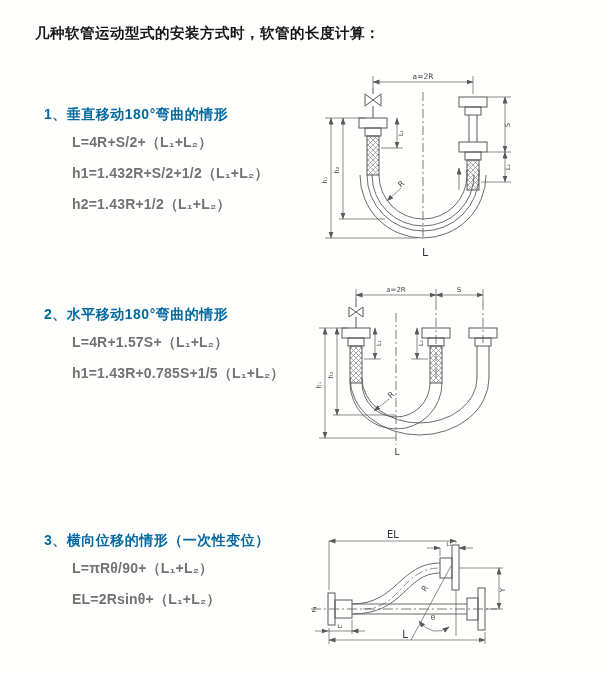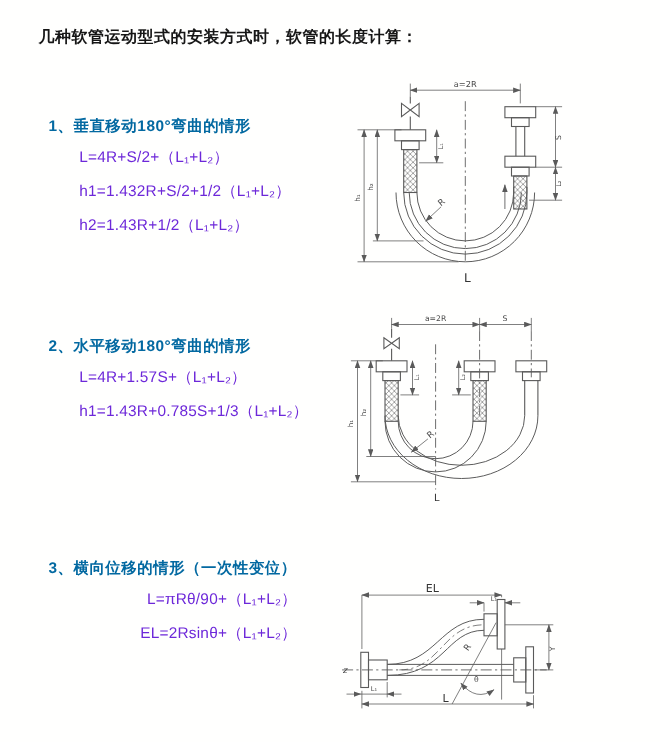--- a/index.html
+++ b/index.html
@@ -13,27 +13,27 @@
   }
   .page { position: absolute; inset: 0; background: #fffffe; padding-left: 43px; }
   .doc-title {
     position: absolute; left: 35px; top: 24px;
     font-size: 14.5px; font-weight: 700; letter-spacing: 0.5px;
     color: #161616;
   }
   .section { position: absolute; left: 44px; }
   .sec-1 { top: 106px; }
   .sec-2 { top: 306px; }
-  .sec-3 { top: 508px; text-align: right; }
+  .sec-3 { top: 532px; }
   .sec-heading {
     font-size: 14px; font-weight: 700; letter-spacing: 0.5px; color: #0369a1;
     margin-bottom: 10px; white-space: nowrap;
   }
   .formula {
-    font-size: 14px; font-weight: 400; color: #6d28d9;
+    font-size: 14px; font-weight: 700; color: #737373;
     margin-left: 28px; margin-bottom: 13px; white-space: nowrap;
     letter-spacing: 0.2px;
   }
   .diagram { position: absolute; }
   .diag-1 { left: 313px; top: 70px; }
   .diag-2 { left: 311px; top: 283px; }
   .diag-3 { left: 305px; top: 528px; }
   svg { display: block; }
   svg text {
     font-family: "DejaVu Sans", sans-serif;
@@ -51,21 +51,21 @@
   <div class="section sec-1">
     <div class="sec-heading">1、垂直移动180°弯曲的情形</div>
     <div class="formula">L=4R+S/2+（L₁+L₂）</div>
     <div class="formula">h1=1.432R+S/2+1/2（L₁+L₂）</div>
     <div class="formula">h2=1.43R+1/2（L₁+L₂）</div>
   </div>
 
   <div class="section sec-2">
     <div class="sec-heading">2、水平移动180°弯曲的情形</div>
     <div class="formula">L=4R+1.57S+（L₁+L₂）</div>
-    <div class="formula">h1=1.43R+0.785S+1/3（L₁+L₂）</div>
+    <div class="formula">h1=1.43R+0.785S+1/5（L₁+L₂）</div>
   </div>
 
   <div class="section sec-3">
     <div class="sec-heading">3、横向位移的情形（一次性变位）</div>
     <div class="formula">L=πRθ/90+（L₁+L₂）</div>
     <div class="formula">EL=2Rsinθ+（L₁+L₂）</div>
   </div>
 
   <div class="diagram diag-1">
   <svg width="272" height="192" viewBox="0 0 272 192">

